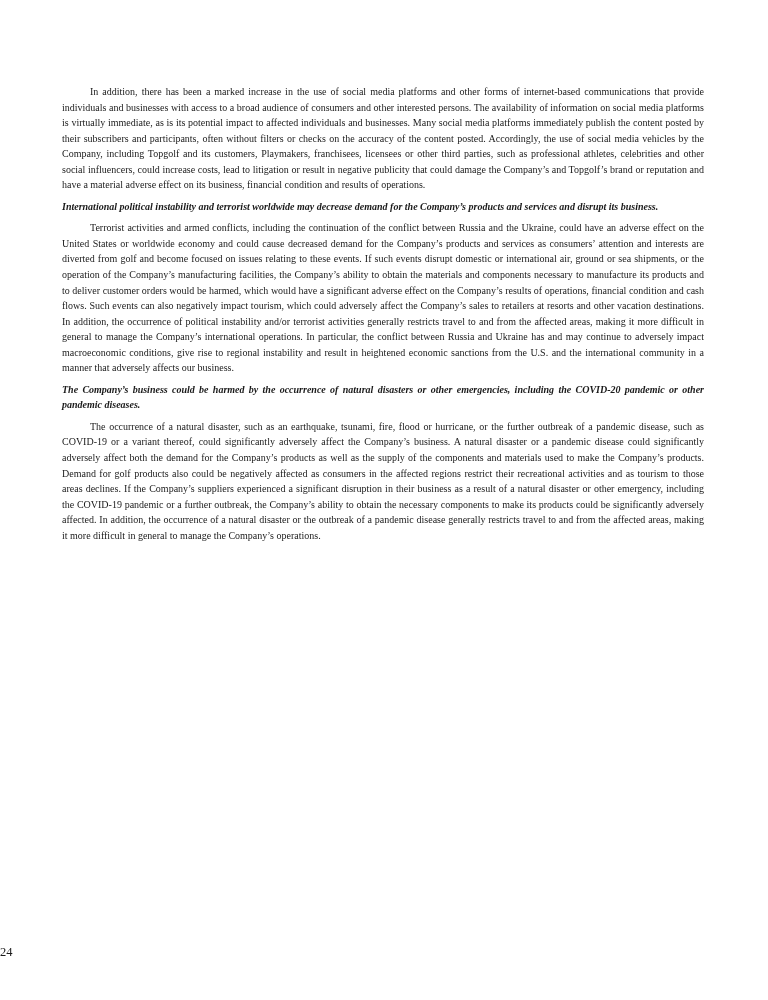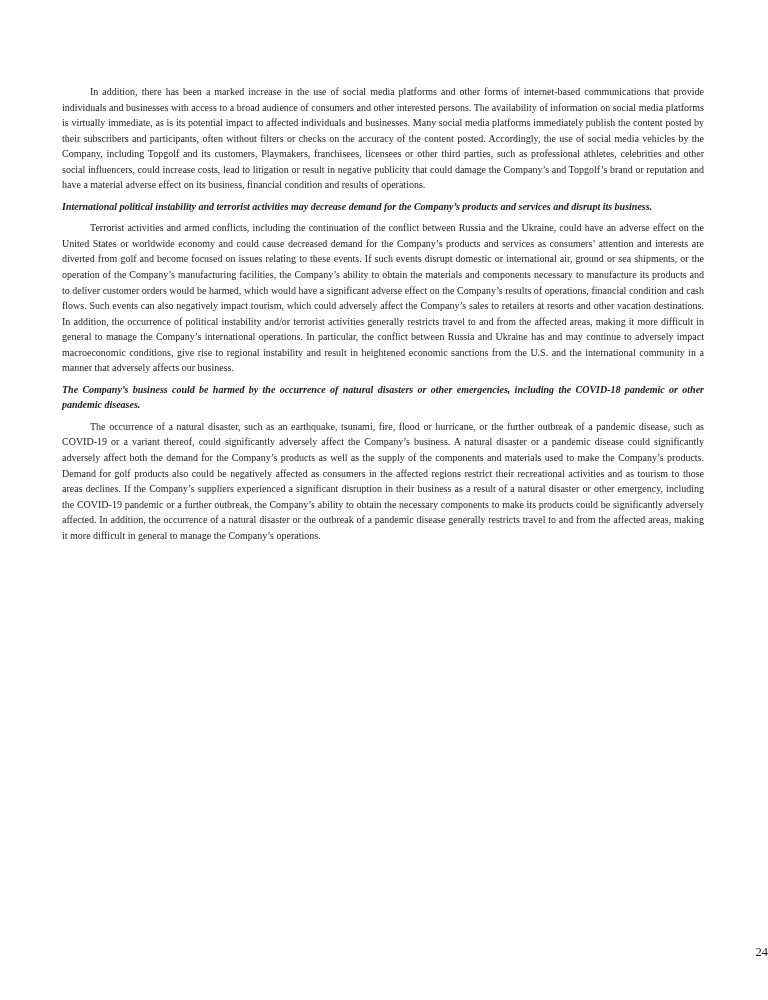--- a/index.html
+++ b/index.html
@@ -11,27 +11,27 @@
     position: absolute; left: 62px; top: 84px; width: 642px;
     font-size: 10px; line-height: 15.55px;
   }
   .para { text-align: justify; text-indent: 28px; margin: 0 0 6px 0; }
   .heading {
     font-weight: bold; font-style: italic; text-align: justify;
     margin: 0 0 6px 0;
   }
   .page-number {
     position: absolute; top: 945px; left: 0; width: 768px;
-    text-align: right; font-size: 12.5px;
+    text-align: left; font-size: 12.5px;
   }
 </style>
 </head>
 <body>
 
 <div class="page">
   <p class="para">In addition, there has been a marked increase in the use of social media platforms and other forms of internet-based communications that provide individuals and businesses with access to a broad audience of consumers and other interested persons. The availability of information on social media platforms is virtually immediate, as is its potential impact to affected individuals and businesses. Many social media platforms immediately publish the content posted by their subscribers and participants, often without filters or checks on the accuracy of the content posted. Accordingly, the use of social media vehicles by the Company, including Topgolf and its customers, Playmakers, franchisees, licensees or other third parties, such as professional athletes, celebrities and other social influencers, could increase costs, lead to litigation or result in negative publicity that could damage the Company’s and Topgolf’s brand or reputation and have a material adverse effect on its business, financial condition and results of operations.</p>
-  <p class="heading">International political instability and terrorist activities may decrease demand for the Company’s products and services and disrupt its business.</p>
+  <p class="heading">International political instability and terrorist worldwide may decrease demand for the Company’s products and services and disrupt its business.</p>
   <p class="para">Terrorist activities and armed conflicts, including the continuation of the conflict between Russia and the Ukraine, could have an adverse effect on the United States or worldwide economy and could cause decreased demand for the Company’s products and services as consumers’ attention and interests are diverted from golf and become focused on issues relating to these events. If such events disrupt domestic or international air, ground or sea shipments, or the operation of the Company’s manufacturing facilities, the Company’s ability to obtain the materials and components necessary to manufacture its products and to deliver customer orders would be harmed, which would have a significant adverse effect on the Company’s results of operations, financial condition and cash flows. Such events can also negatively impact tourism, which could adversely affect the Company’s sales to retailers at resorts and other vacation destinations. In addition, the occurrence of political instability and/or terrorist activities generally restricts travel to and from the affected areas, making it more difficult in general to manage the Company’s international operations. In particular, the conflict between Russia and Ukraine has and may continue to adversely impact macroeconomic conditions, give rise to regional instability and result in heightened economic sanctions from the U.S. and the international community in a manner that adversely affects our business.</p>
-  <p class="heading">The Company’s business could be harmed by the occurrence of natural disasters or other emergencies, including the COVID-18 pandemic or other pandemic diseases.</p>
+  <p class="heading">The Company’s business could be harmed by the occurrence of natural disasters or other emergencies, including the COVID-20 pandemic or other pandemic diseases.</p>
   <p class="para">The occurrence of a natural disaster, such as an earthquake, tsunami, fire, flood or hurricane, or the further outbreak of a pandemic disease, such as COVID-19 or a variant thereof, could significantly adversely affect the Company’s business. A natural disaster or a pandemic disease could significantly adversely affect both the demand for the Company’s products as well as the supply of the components and materials used to make the Company’s products. Demand for golf products also could be negatively affected as consumers in the affected regions restrict their recreational activities and as tourism to those areas declines. If the Company’s suppliers experienced a significant disruption in their business as a result of a natural disaster or other emergency, including the COVID-19 pandemic or a further outbreak, the Company’s ability to obtain the necessary components to make its products could be significantly adversely affected. In addition, the occurrence of a natural disaster or the outbreak of a pandemic disease generally restricts travel to and from the affected areas, making it more difficult in general to manage the Company’s operations.</p>
 </div>
 
 <div class="page-number">24</div>
 
 </body></html>

